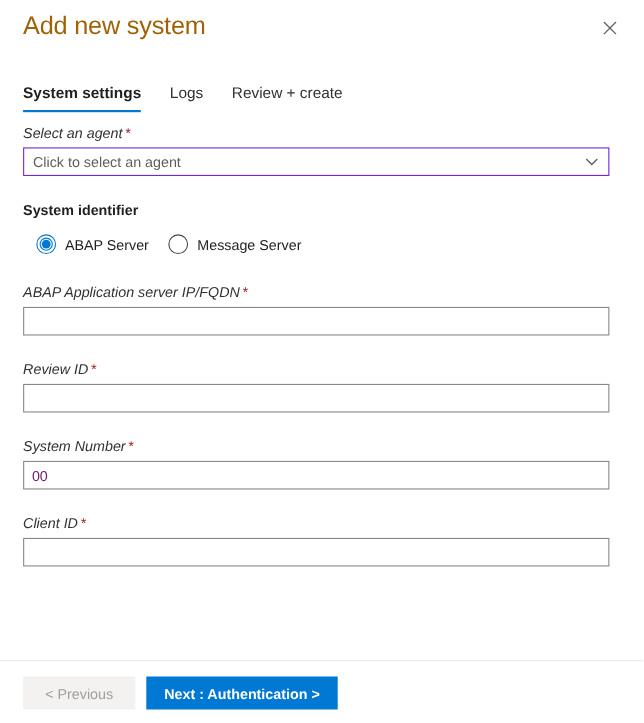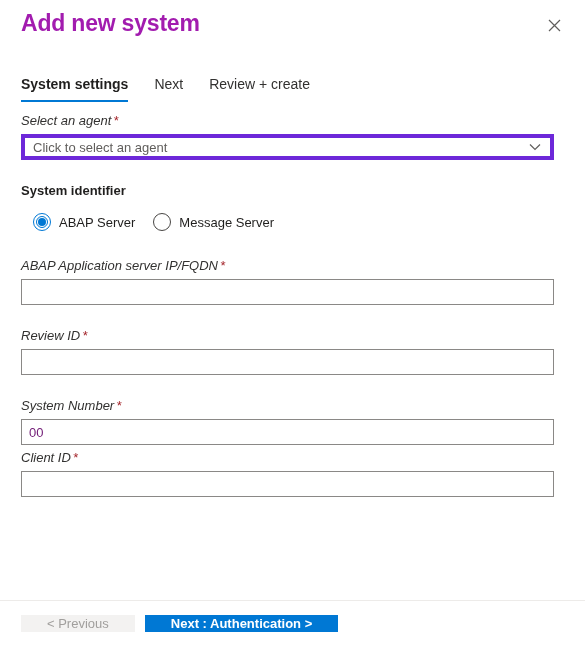--- a/index.html
+++ b/index.html
@@ -19,22 +19,22 @@
   
   .panel-header {
     position: relative;
     height: 60px;
   }
   .panel-title {
     position: absolute;
     left: 21px;
     top: 10px;
     font-size: 23px;
-    font-weight: 700;
-    color: #a21caf;
+    font-weight: 400;
+    color: #a16207;
     letter-spacing: -0.2px;
     white-space: nowrap;
   }
   .close-button {
     position: absolute;
     right: 16px;
     top: 10px;
     width: 30px;
     height: 30px;
     display: flex;
@@ -126,21 +126,21 @@
     outline: none;
   }
   .text-input::placeholder { color: #605e5c; }
 
   
   .dropdown {
     box-sizing: border-box;
     position: relative;
     width: 533px;
     height: 26px;
-    border: 4px solid #6d28d9;
+    border: 1px solid #6d28d9;
     background: #ffffff;
     display: flex;
     align-items: center;
     cursor: pointer;
   }
   .dropdown-value {
     font-size: 13px;
     color: #605e5c;
     padding-left: 8px;
     flex: 1;
@@ -215,26 +215,26 @@
   .footer-inner {
     position: absolute;
     left: 21px;
     top: 14px;
     display: flex;
     gap: 10px;
     align-items: center;
   }
   .btn {
     box-sizing: border-box;
-    height: 17px;
+    height: 30px;
     min-width: 102px;
     font-size: 13px;
     font-family: "Liberation Sans", sans-serif;
     border: none;
-    padding: 0 26px;
+    padding: 0 14px;
     cursor: pointer;
     white-space: nowrap;
   }
   .btn-disabled {
     background: #f3f2f1;
     color: #a19f9d;
     cursor: default;
   }
   .btn-primary {
     background: #0078d4;
@@ -252,21 +252,21 @@
     <span>
       <svg width="13" height="13" viewBox="0 0 13 13" aria-hidden="true">
         <path d="M1 1 L12 12 M12 1 L1 12" stroke="#605e5c" stroke-width="1.2" fill="none"></path>
       </svg>
     </span>
   </button>
 </div>
 
 <div class="tabs">
   <button class="tab active">System settings</button>
-  <button class="tab">Next</button>
+  <button class="tab">Logs</button>
   <button class="tab">Review + create</button>
 </div>
 
 <div class="form-body">
 
   <div class="field-group" style="margin-bottom:22px;">
     <div class="field-label">
       <span>Select an agent</span><span class="req-star">*</span>
     </div>
     <div class="dropdown">
@@ -303,21 +303,21 @@
     <input class="text-input" type="text" value="" style="">
   </div>
 
   <div class="field-group" style="margin-bottom:22px;">
     <div class="field-label">
       <span>Review ID</span><span class="req-star">*</span>
     </div>
     <input class="text-input" type="text" value="" style="">
   </div>
 
-  <div class="field-group" style="margin-bottom:4px;">
+  <div class="field-group" style="margin-bottom:22px;">
     <div class="field-label">
       <span>System Number</span><span class="req-star">*</span>
     </div>
     <input class="text-input" type="text" value="00" style="">
   </div>
 
   <div class="field-group">
     <div class="field-label">
       <span>Client ID</span><span class="req-star">*</span>
     </div>

